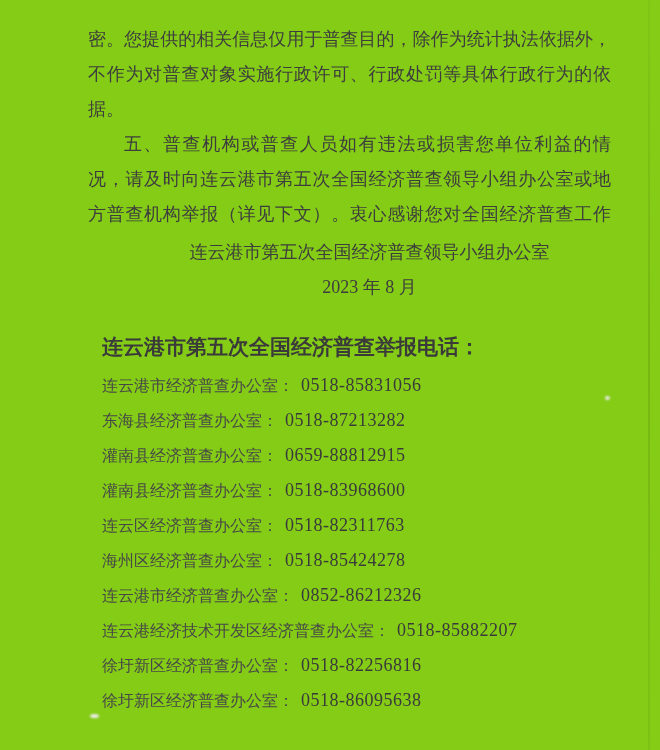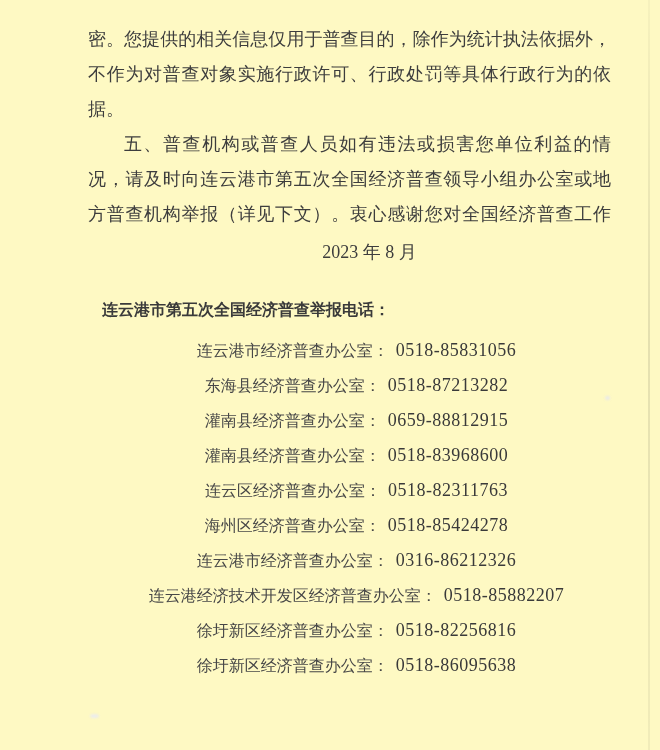--- a/index.html
+++ b/index.html
@@ -1,20 +1,20 @@
 <!DOCTYPE html>
 <html><head>
 <meta charset="utf-8">
 <style>
   html, body { margin: 0; padding: 0; background: #ffffff; }
   .page {
     position: relative;
     width: 660px;
     height: 750px;
-    background: #fef9c3;
+    background: #84cc16;
     overflow: hidden;
     font-family: "Liberation Serif", "DejaVu Serif", serif;
     color: #3d3d3d;
   }
   .content {
     position: absolute;
     left: 88px;
     top: 22px;
     width: 523px;
   }
@@ -31,32 +31,31 @@
   .last-line { text-align: left; text-align-last: left; }
   .sig-block {
     margin-top: 3px;
     text-align: center;
     padding-left: 40px;
     font-size: 18px;
     line-height: 35px;
   }
   .hotline-section { margin-top: 24px; margin-left: 14px; }
   .hotline-heading {
-    font-family: Liberation Mono, monospace;
+    font-family: Liberation Sans, sans-serif;
     font-weight: 700;
-    font-size: 16px;
+    font-size: 21px;
     line-height: 35px;
     color: #3a3a3a;
     margin-bottom: 4px;
   }
   .hotline-row {
     font-size: 16px;
     line-height: 35px;
     color: #474747;
-    text-align: center;
   }
   .hotline-row .phone {
     font-size: 18px;
     color: #3a3a3a;
     margin-left: 7px;
     letter-spacing: 0.5px;
   }
   
   .scan-edge-line {
     position: absolute;
@@ -91,20 +90,21 @@
       <div class="line last-line">据。</div>
     </div>
 
     <div>
       <div class="line j indent">五、普查机构或普查人员如有违法或损害您单位利益的情</div>
       <div class="line j">况，请及时向连云港市第五次全国经济普查领导小组办公室或地</div>
       <div class="line j">方普查机构举报（详见下文）。衷心感谢您对全国经济普查工作</div>
     </div>
 
     <div class="sig-block">
+      <div>连云港市第五次全国经济普查领导小组办公室</div>
       <div>2023 年 8 月</div>
     </div>
 
     <div class="hotline-section">
       <div class="hotline-heading">连云港市第五次全国经济普查举报电话：</div>
 
       <div>
         <div class="hotline-row">
           <span class="office">连云港市经济普查办公室：</span><span class="phone">0518-85831056</span>
         </div>
@@ -117,21 +117,21 @@
         <div class="hotline-row">
           <span class="office">灌南县经济普查办公室：</span><span class="phone">0518-83968600</span>
         </div>
         <div class="hotline-row">
           <span class="office">连云区经济普查办公室：</span><span class="phone">0518-82311763</span>
         </div>
         <div class="hotline-row">
           <span class="office">海州区经济普查办公室：</span><span class="phone">0518-85424278</span>
         </div>
         <div class="hotline-row">
-          <span class="office">连云港市经济普查办公室：</span><span class="phone">0316-86212326</span>
+          <span class="office">连云港市经济普查办公室：</span><span class="phone">0852-86212326</span>
         </div>
         <div class="hotline-row">
           <span class="office">连云港经济技术开发区经济普查办公室：</span><span class="phone">0518-85882207</span>
         </div>
         <div class="hotline-row">
           <span class="office">徐圩新区经济普查办公室：</span><span class="phone">0518-82256816</span>
         </div>
         <div class="hotline-row">
           <span class="office">徐圩新区经济普查办公室：</span><span class="phone">0518-86095638</span>
         </div>

